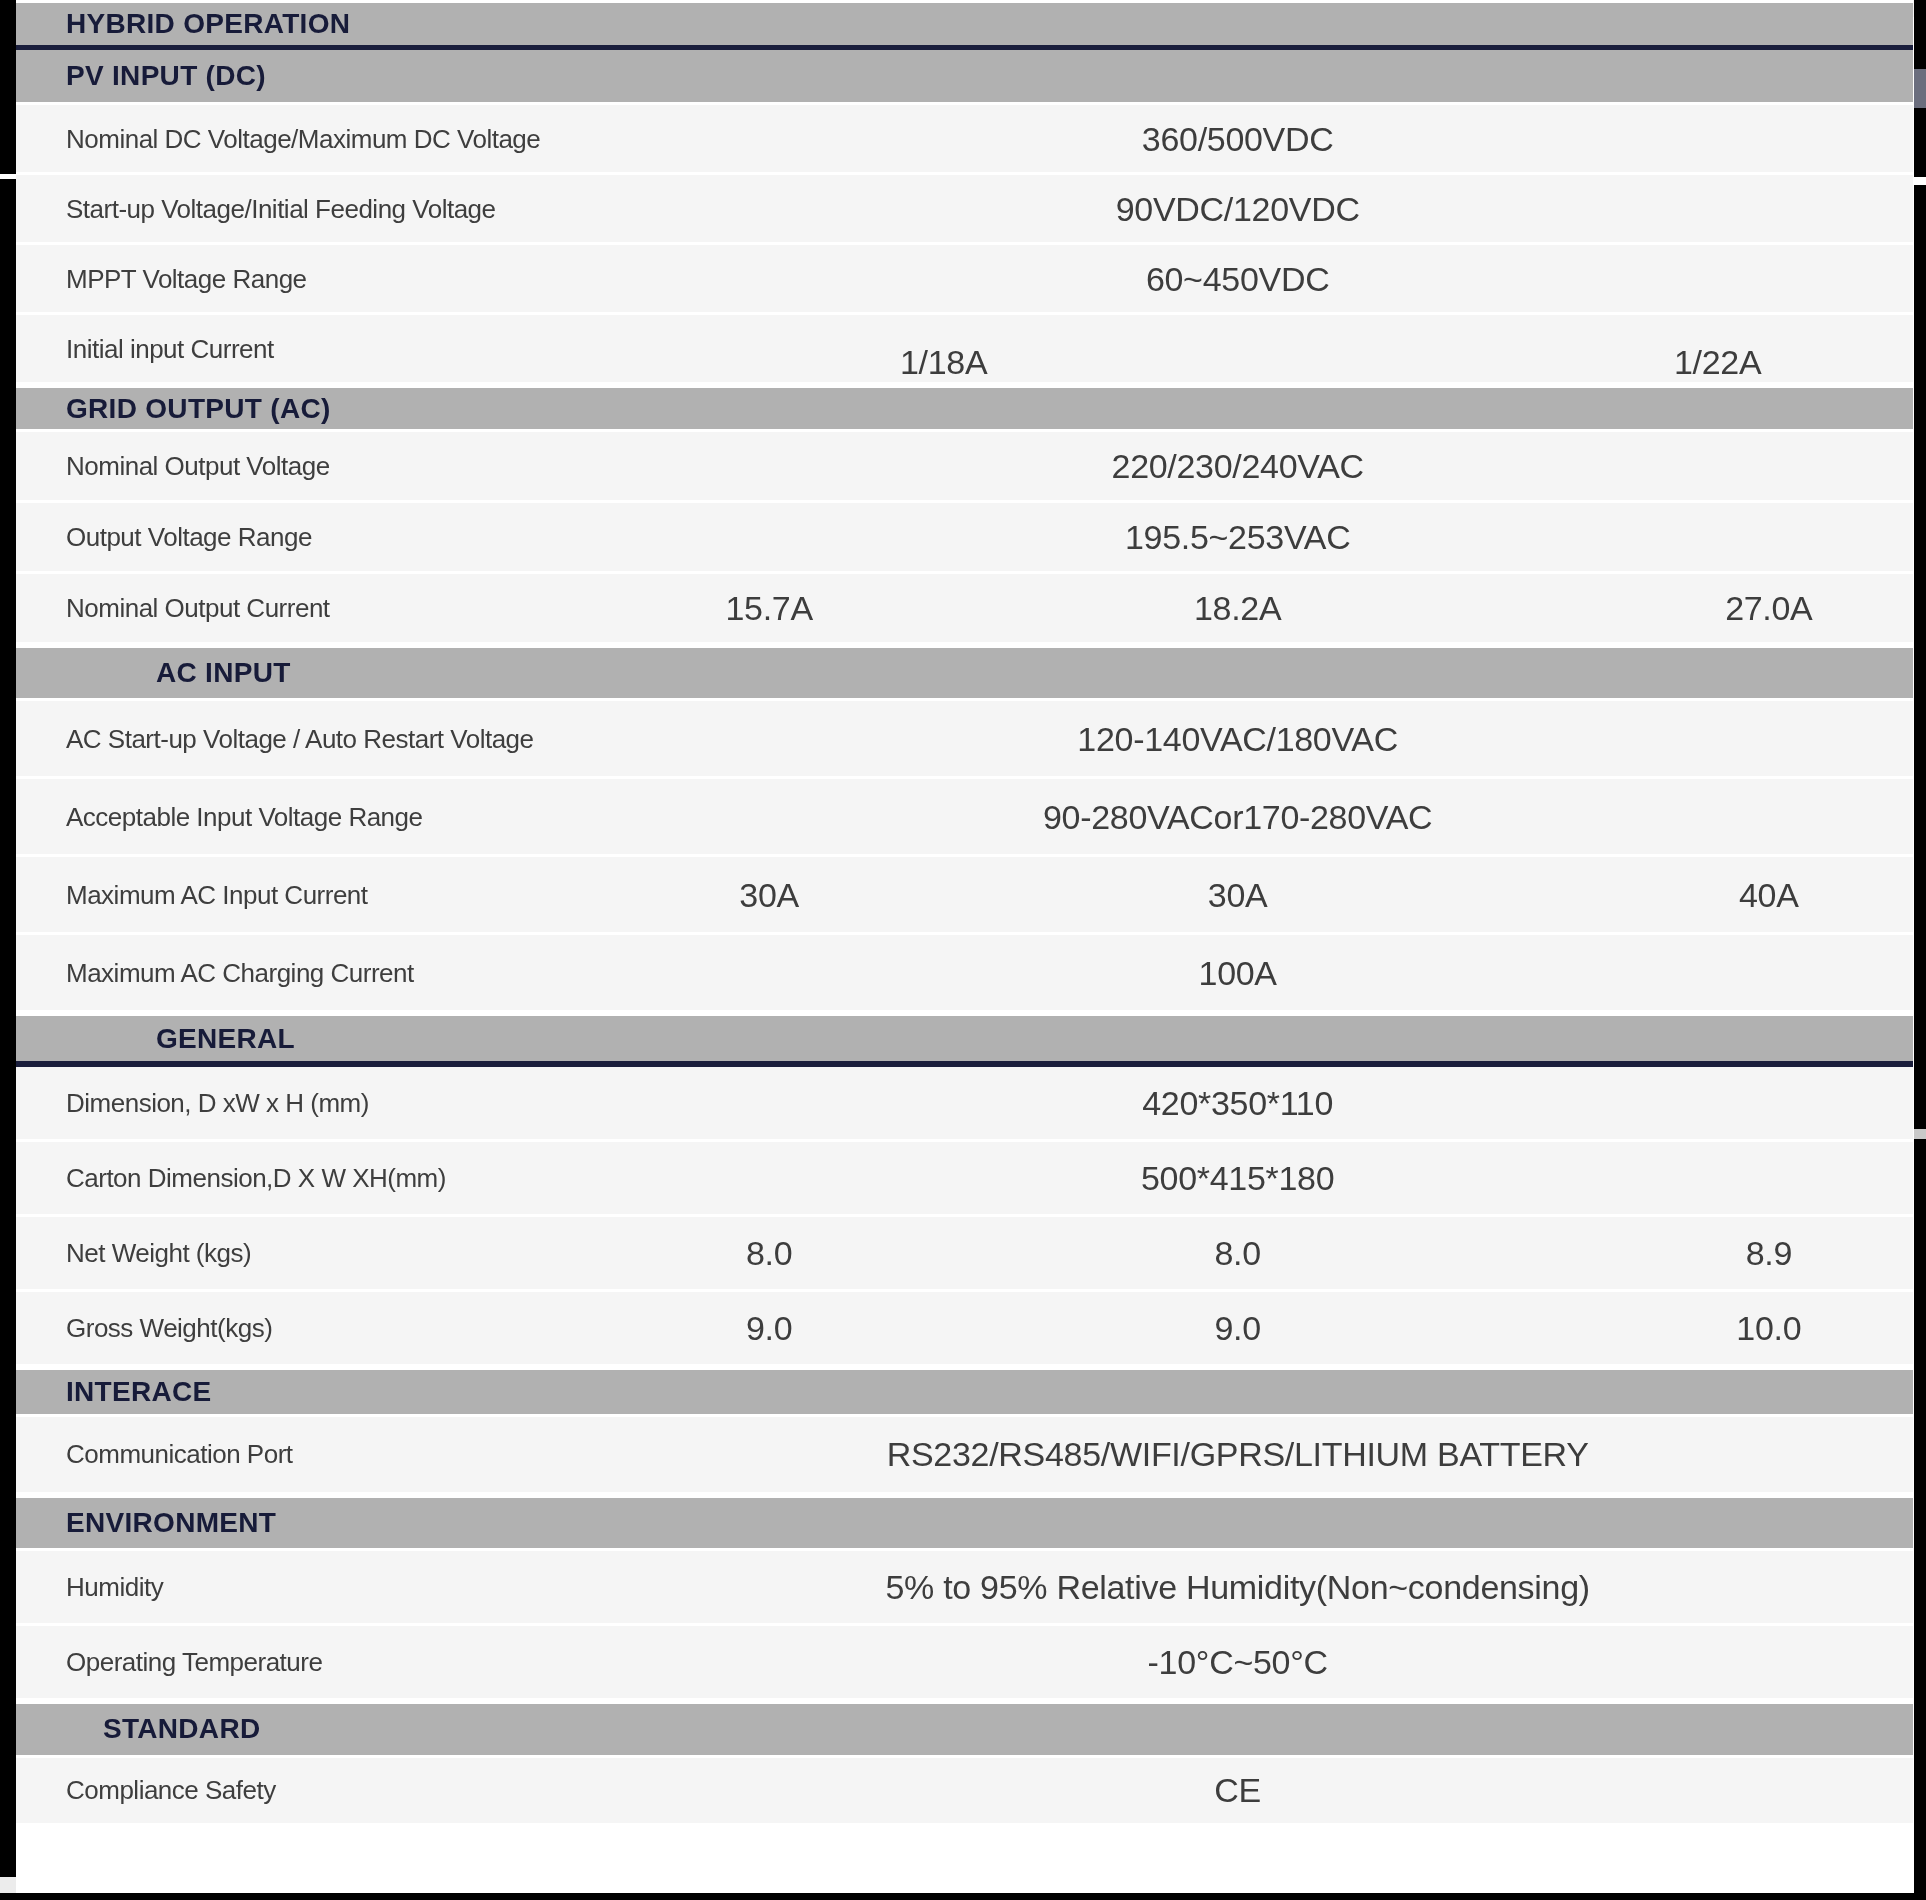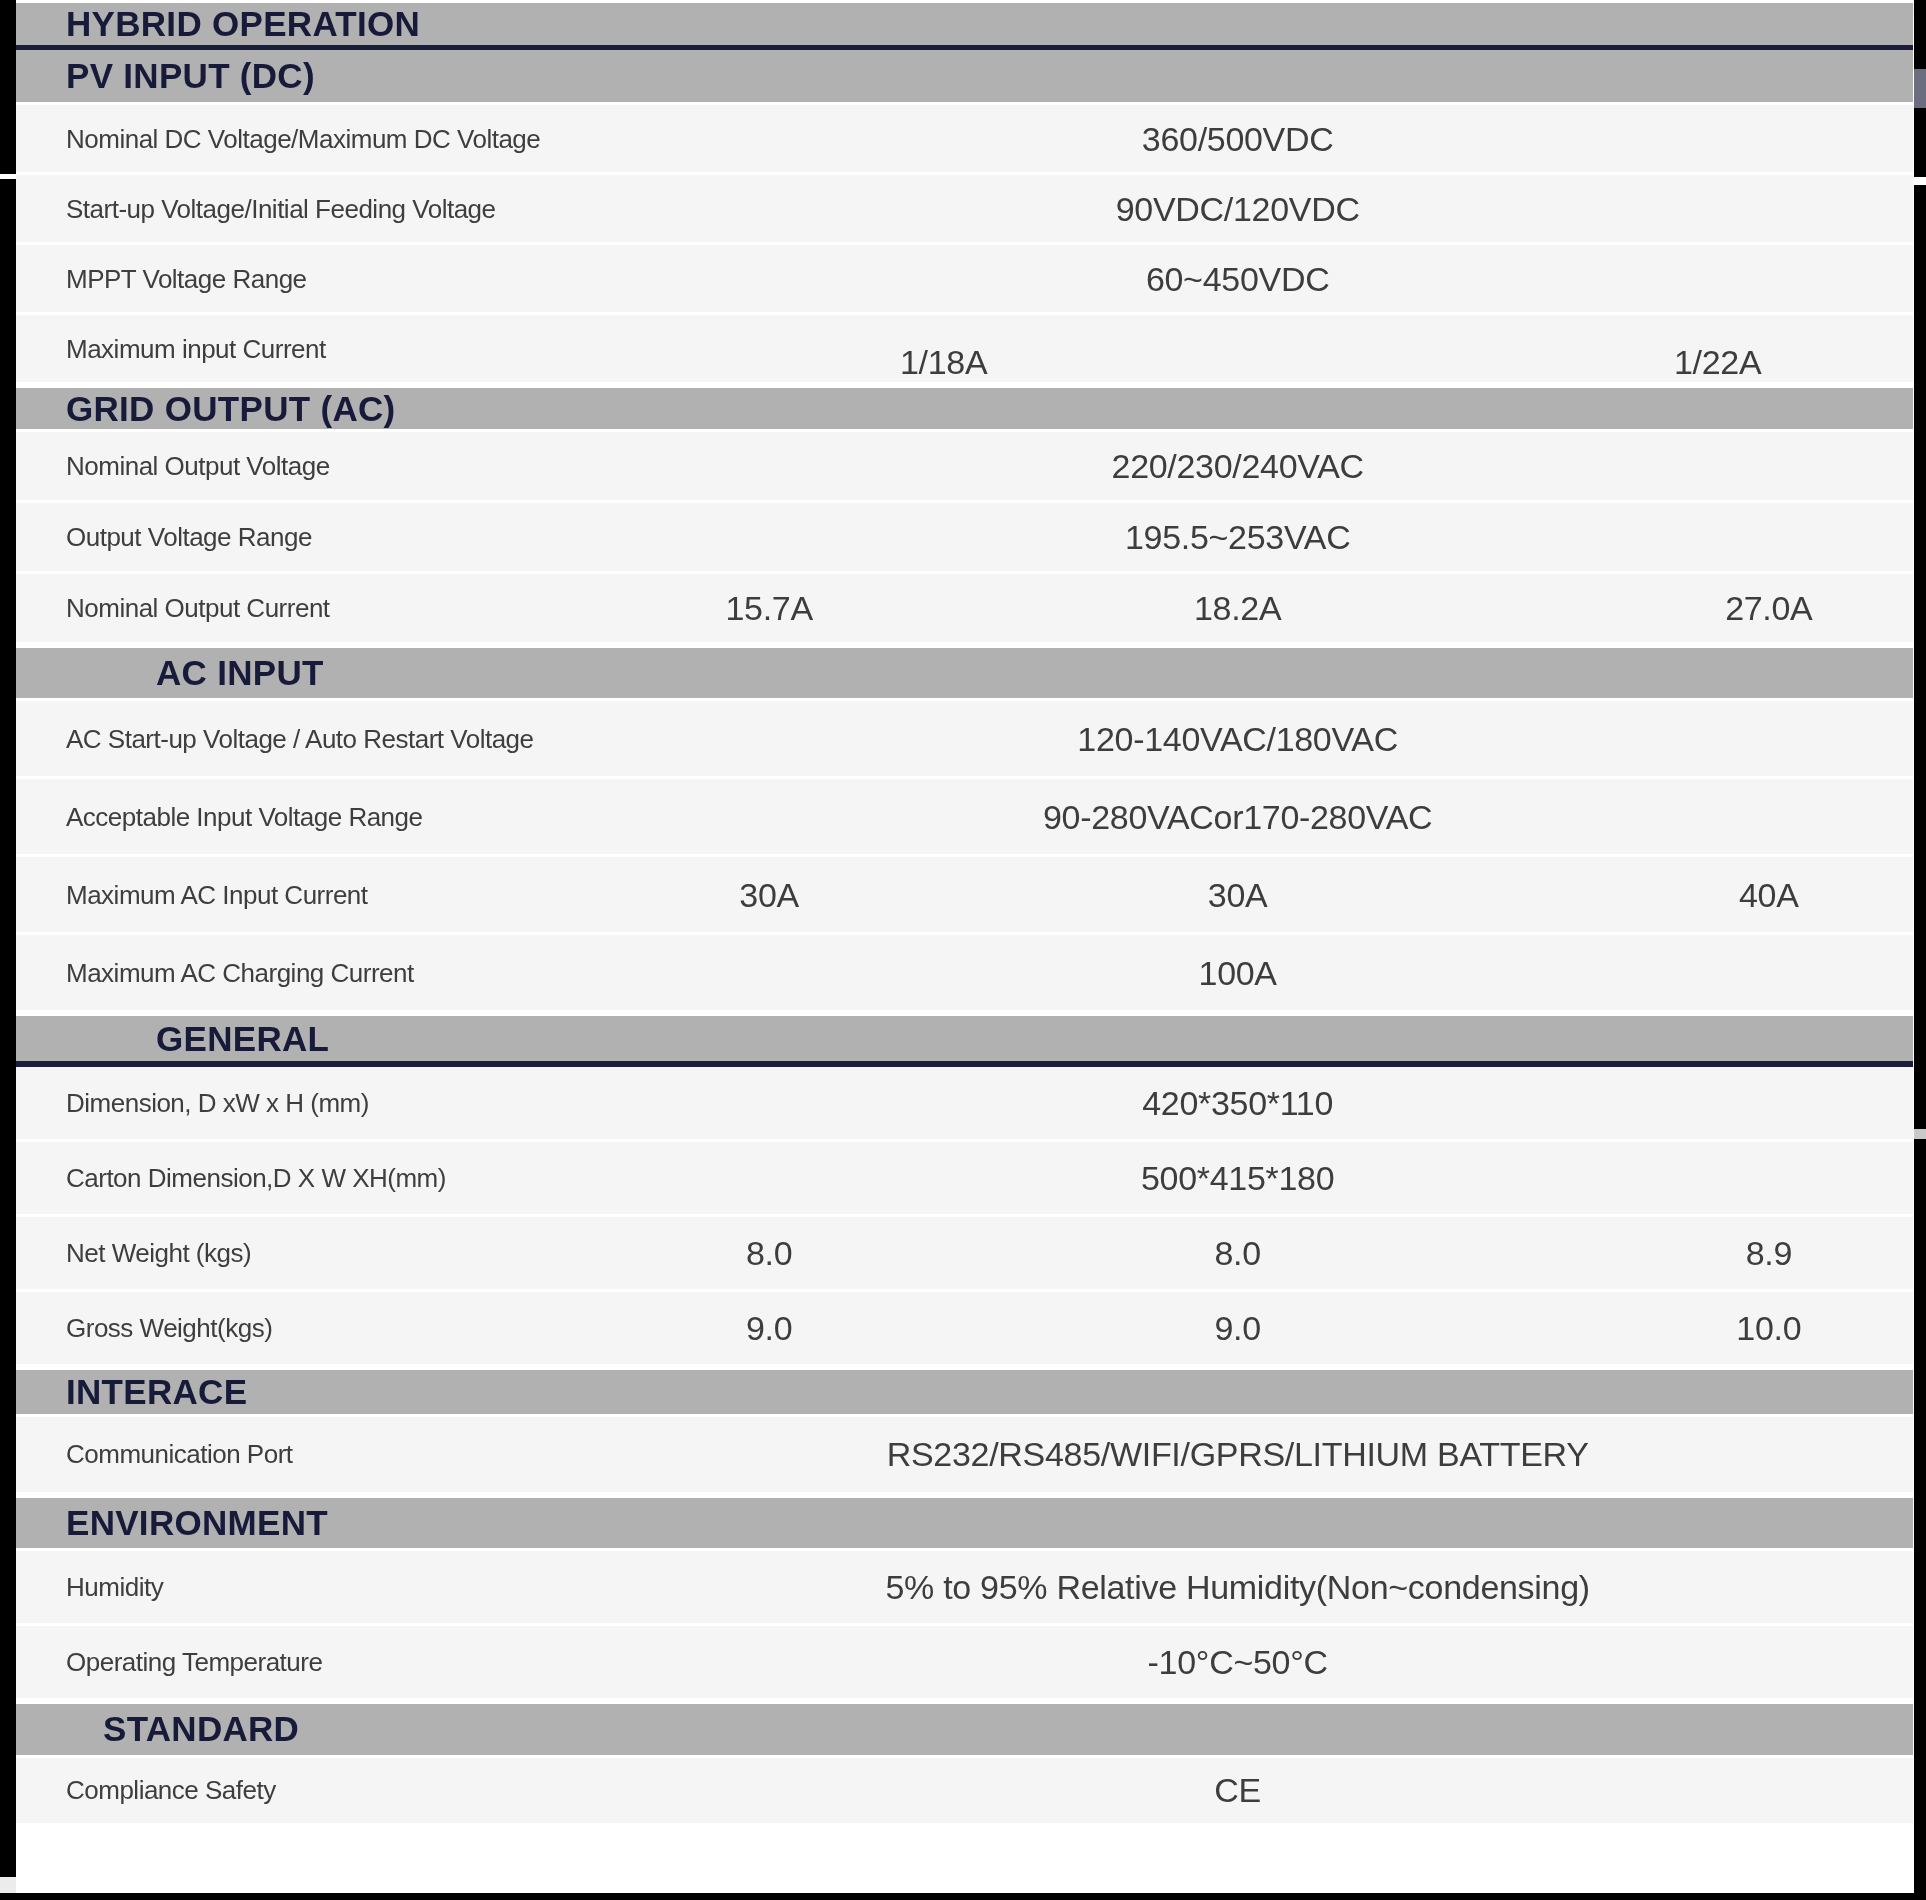--- a/index.html
+++ b/index.html
@@ -36,21 +36,21 @@
     border-bottom: 3.2px solid #ffffff;
   }
   .bar.flush-bottom { border-bottom: none; }
   .bar.flush-top { border-top: none; }
   .bar-label {
     position: absolute;
     top: 50%;
     transform: translateY(-50%);
     left: 50px;
     color: #171b39;
-    font-size: 35px;
+    font-size: 28px;
     font-weight: bold;
     letter-spacing: 0.3px;
     white-space: nowrap;
   }
   .bar.indent1 .bar-label { left: 87px; }
   .bar.indent2 .bar-label { left: 140px; }
   
   .divider {
     background: #1a1e3c;
   }
@@ -111,21 +111,21 @@
       </div>
       <div class="row" style="height: 70px;">
         <span class="row-label">Start-up Voltage/Initial Feeding Voltage</span>
         <span class="row-value" style="left: 64.4%;">90VDC/120VDC</span>
       </div>
       <div class="row" style="height: 70px;">
         <span class="row-label">MPPT Voltage Range</span>
         <span class="row-value" style="left: 64.4%;">60~450VDC</span>
       </div>
       <div class="row values-low" style="height: 70px;">
-        <span class="row-label">Maximum input Current</span>
+        <span class="row-label">Initial input Current</span>
         <span class="row-value" style="left: 48.9%;">1/18A</span>
         <span class="row-value" style="left: 89.7%;">1/22A</span>
       </div>
       <div class="bar" style="height: 47px;">
         <span class="bar-label">GRID OUTPUT (AC)</span>
       </div>
       <div class="row" style="height: 71px;">
         <span class="row-label">Nominal Output Voltage</span>
         <span class="row-value" style="left: 64.4%;">220/230/240VAC</span>
       </div>

